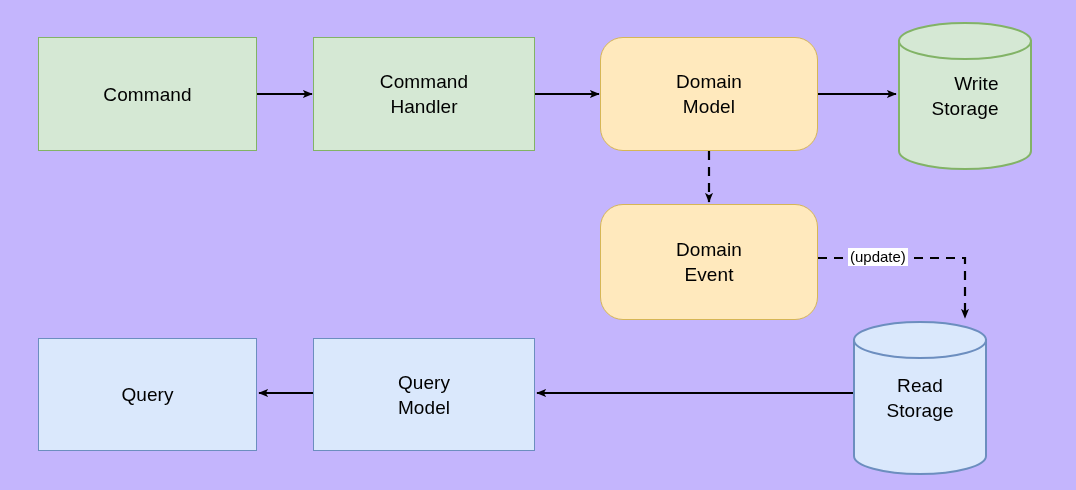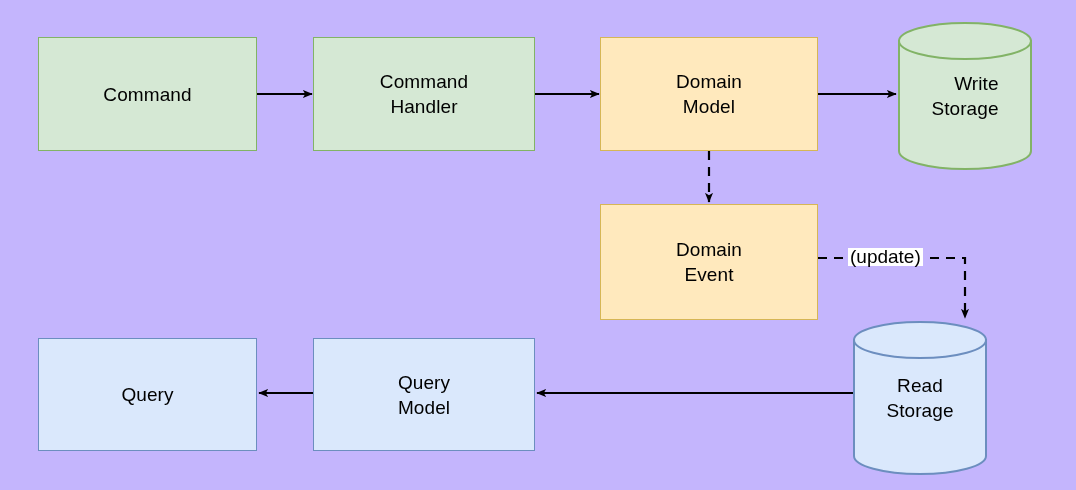--- a/index.html
+++ b/index.html
@@ -41,20 +41,21 @@
     border-width: 1.6px;
     border-style: solid;
   }
   .node.green {
     background: #d5e8d4;
     border-color: #82b366;
   }
   .node.yellow {
     background: #ffe9bd;
     border-color: #d6b656;
+    border-radius: 23px;
   }
   .node.blue {
     background: #dae8fc;
     border-color: #6c8ebf;
   }
   .node-label {
     white-space: pre-line;
     position: relative;
     z-index: 3;
   }
@@ -62,21 +63,21 @@
     background: transparent;
     border: none;
   }
   .cylinder .cyl-svg {
     position: absolute;
     left: 0;
     top: 0;
   }
   .edge-label {
     position: absolute;
-    font-size: 19px;
+    font-size: 15px;
     line-height: 18px;
     color: #000000;
     background: #ffffff;
     padding: 0 2px;
     white-space: nowrap;
   }
 </style>
 </head>
 <body>
 

